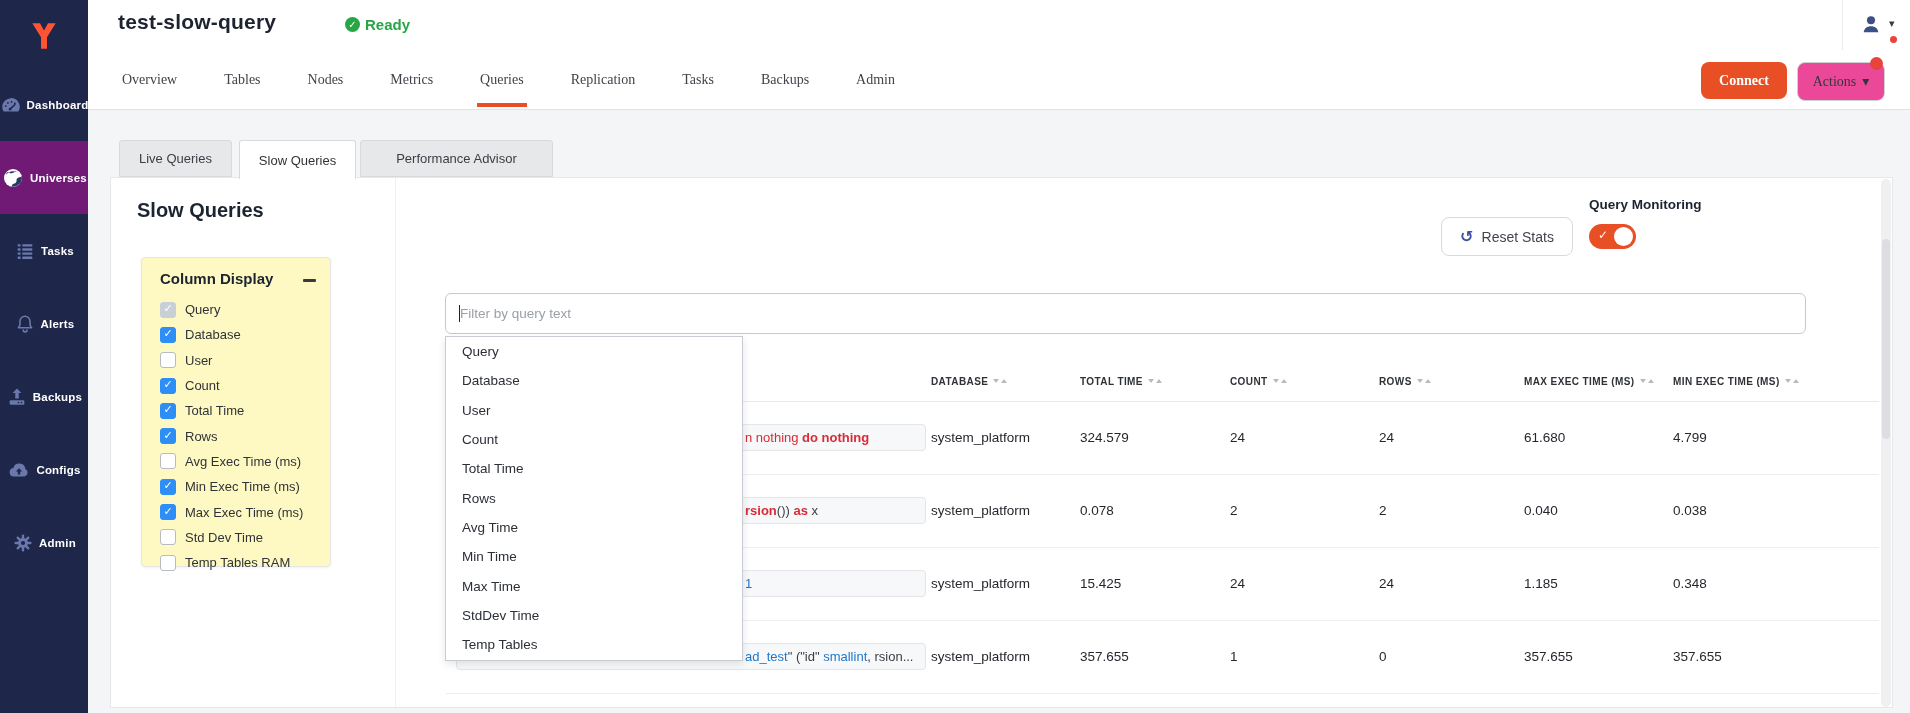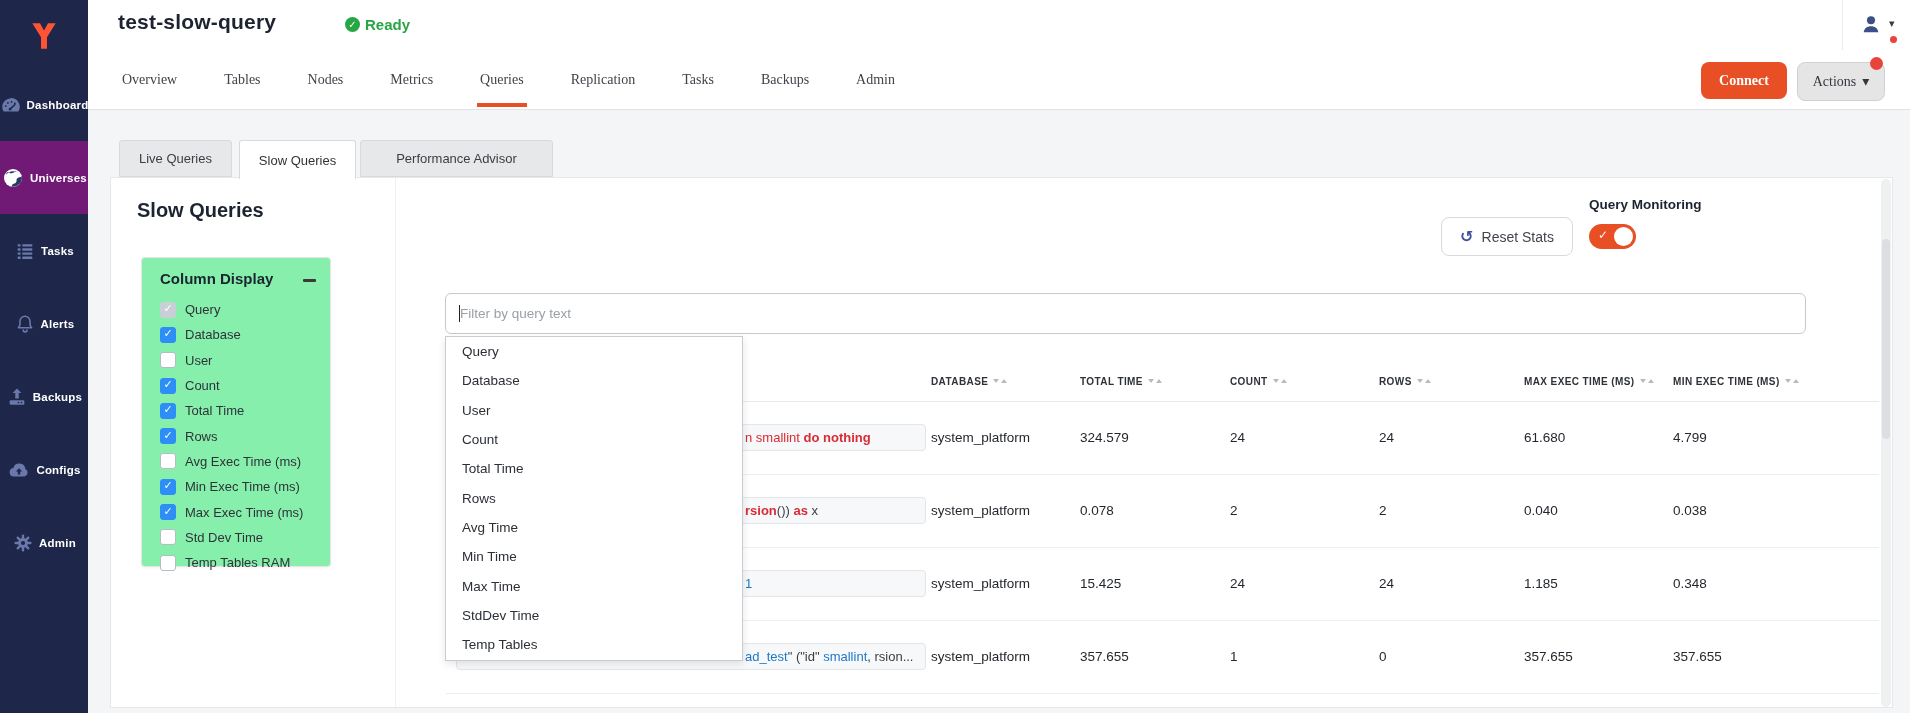--- a/index.html
+++ b/index.html
@@ -24,21 +24,21 @@
   .avatar-caret{position:absolute;left:1801px;top:17px;font-size:11px;color:#3c3c3c;cursor:pointer;}
   .avatar-dot{position:absolute;left:1802px;top:36px;width:7px;height:7px;border-radius:50%;background:#e8443b;}
   
   .navbar{position:absolute;left:88px;top:50px;width:1822px;height:60px;background:#fff;border-bottom:1px solid #e2e3e5;
           box-sizing:border-box;z-index:5;font-family:Liberation Serif, serif;}
   .nav-tabs{display:flex;gap:47px;padding:0 0 0 34px;margin:0;height:100%;align-items:stretch;list-style:none;}
   .nav-tab{font-size:14px;color:#3f434a;cursor:pointer;position:relative;display:flex;align-items:center;}
   .nav-tab.active::after{content:"";position:absolute;left:-3px;right:-3px;bottom:2px;height:4px;background:#e84f25;}
   .btn-connect{position:absolute;left:1613px;top:12px;width:86px;height:37px;background:#e84f25;color:#fff;border:none;
                border-radius:8px;font-size:14px;font-weight:700;cursor:pointer;font-family:inherit;}
-  .btn-actions{position:absolute;left:1709px;top:12px;width:86px;height:37px;background:#e5e5e5;color:#33373d;
+  .btn-actions{position:absolute;left:1709px;top:12px;width:86px;height:37px;background:#ec4899;color:#33373d;
                border:1px solid #cfd1d4;border-radius:8px;font-size:14px;cursor:pointer;font-family:inherit;
                display:flex;align-items:center;justify-content:center;gap:6px;}
   .actions-dot{position:absolute;left:1782px;top:7px;width:13px;height:13px;border-radius:50%;background:#e8443b;z-index:6;}
   
   .subtab{position:absolute;top:140px;height:37px;background:#e7e8e9;border:1px solid #d9dadb;border-radius:3px 3px 0 0;
           display:flex;align-items:center;justify-content:center;font-size:13px;color:#3a3e45;cursor:pointer;
           box-sizing:border-box;z-index:4;}
   .subtab.active{background:#fff;border-bottom:none;height:39px;z-index:6;color:#2f3338;}
   
   .panel{position:absolute;left:110px;top:177px;width:1783px;height:531px;background:#fff;border:1px solid #e6e7e9;
@@ -47,21 +47,21 @@
   .btn-reset{position:absolute;left:1330px;top:39px;width:130px;height:37px;background:#fff;border:1px solid #d8d9db;
              border-radius:8px;display:flex;align-items:center;justify-content:center;gap:8px;cursor:pointer;font-family:inherit;}
   .reset-glyph{color:#3f51a3;font-size:16px;font-weight:700;line-height:1;}
   .reset-label{font-size:14px;color:#41454c;}
   .qm-label{position:absolute;left:1478px;top:19px;font-size:13.5px;font-weight:700;color:#1b2430;}
   .toggle{position:absolute;left:1478px;top:46px;width:47px;height:25px;border-radius:13px;background:#e84f25;cursor:pointer;}
   .toggle-check{position:absolute;left:9px;top:4px;color:#fff;font-size:12px;font-weight:700;}
   .toggle-knob{position:absolute;right:3px;top:3px;width:19px;height:19px;border-radius:50%;background:#fff;}
   .v-divider{position:absolute;left:284px;top:0;width:1px;height:529px;background:#efeff0;}
   
-  .card{position:absolute;left:30px;top:79px;width:190px;height:310px;background:#86efac;border:1px solid #e4e5e7;
+  .card{position:absolute;left:30px;top:79px;width:190px;height:310px;background:#fef9c3;border:1px solid #e4e5e7;
         border-radius:4px;box-shadow:0 1px 3px rgba(0,0,0,.05);box-sizing:border-box;}
   .card-head{display:flex;align-items:center;justify-content:space-between;padding:12px 14px 10px 18px;}
   .card-title{font-size:15px;font-weight:700;color:#1b2430;}
   .collapse-btn{width:13px;height:3.5px;background:#3a3a3a;border-radius:1px;cursor:pointer;margin-top:4px;}
   .opt-row{height:25.3px;display:flex;align-items:center;gap:9px;padding-left:18px;cursor:pointer;}
   .cbx{width:16px;height:16px;border-radius:3px;border:1.5px solid #b6bcc4;background:#fff;box-sizing:border-box;
        position:relative;flex:0 0 auto;cursor:pointer;}
   .cbx.checked{background:#2e8ef7;border-color:#2e8ef7;}
   .cbx.checked::after{content:"✓";color:#fff;position:absolute;left:2.5px;top:-0.5px;font-size:11px;font-weight:700;}
   .cbx.checked.disabled{background:#c9cfd6;border-color:#c9cfd6;}
@@ -404,21 +404,21 @@
     <span>MIN EXEC TIME (MS)</span>
     <span class="sort">
               <i class="tri down"></i>
               <i class="tri up"></i>
             </span>
   </div>
 </div>
       <div id="rows-mount">
   <div class="trow" style="top: 40px;">
     <div class="qbox">
-      <span class="qtail"><span class="q-red">n smallint </span><span class="q-red-bold">do nothing</span></span>
+      <span class="qtail"><span class="q-red">n nothing </span><span class="q-red-bold">do nothing</span></span>
     </div>
     <span class="tcell colpos-0">system_platform</span>
     <span class="tcell colpos-1">324.579</span>
     <span class="tcell colpos-2">24</span>
     <span class="tcell colpos-3">24</span>
     <span class="tcell colpos-4">61.680</span>
     <span class="tcell colpos-5">4.799</span>
   </div>
 
   <div class="trow" style="top: 113px;">

